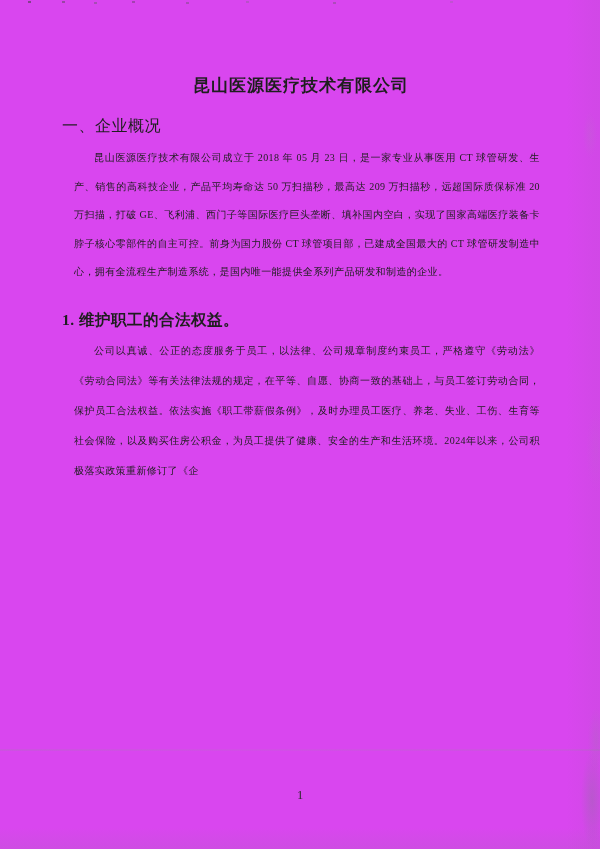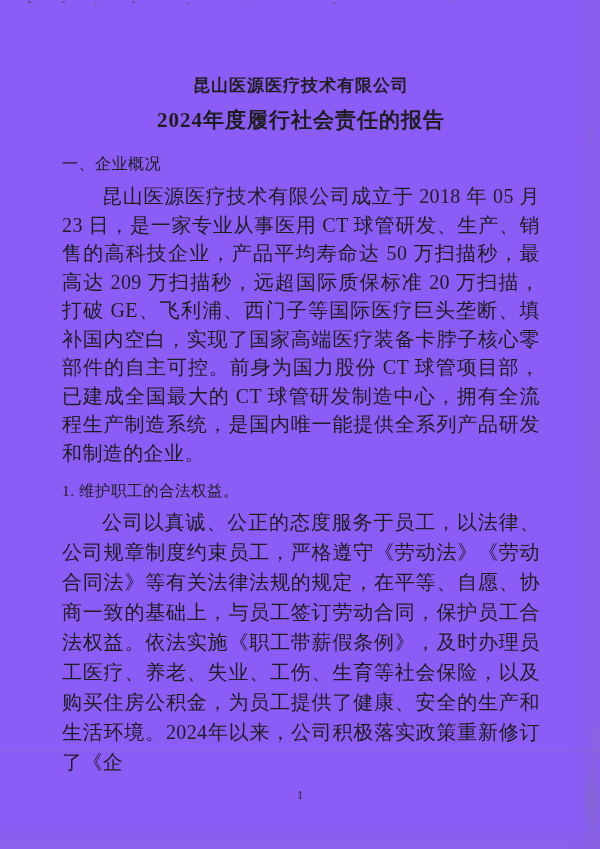--- a/index.html
+++ b/index.html
@@ -5,21 +5,21 @@
   html, body {
     margin: 0;
     padding: 0;
     background: #e9e9e9;
   }
   .page {
     position: relative;
     width: 600px;
     height: 849px;
     margin: 0 auto;
-    background: #8b5cf6;
+    background: #d946ef;
     overflow: hidden;
     font-family: "Liberation Serif", "DejaVu Serif", serif;
     color: #1e1e1e;
   }
   .content {
     position: relative;
     padding: 0 60px 0 62px;
   }
   h1.company-title {
     margin: 76px 0 0 0;
@@ -41,29 +41,29 @@
     margin: 19px 0 0 0;
     font-size: 16px;
     line-height: 22px;
     font-weight: normal;
     letter-spacing: 0.5px;
   }
   h3.section-heading.second {
     margin-top: 6px;
   }
   h4.sub-heading {
-    margin: 13px 0 0 0;
+    margin: 22px 0 0 0;
     font-size: 15.5px;
     line-height: 21px;
-    font-weight: normal;
+    font-weight: bold;
     letter-spacing: 0.5px;
   }
   p.body {
-    margin: 6px 0 0 0;
-    font-size: 20px;
+    margin: 6px 0 0 12px;
+    font-size: 10px;
     letter-spacing: 0.4px;
     text-align: justify;
     text-indent: 2em;
     word-break: break-all;
   }
   p.body.s1 { line-height: 28.5px; margin-top: 7px; }
   p.body.s1 + p.body.s1 { margin-top: 0; }
   p.body.s2 { line-height: 30px; }
   .page-number {
     position: absolute;
@@ -130,21 +130,20 @@
 </style>
 </head>
 <body>
 
 <div class="page">
   <div class="scan-specks"></div>
 
   <div class="content">
     <h1 class="company-title">昆山医源医疗技术有限公司</h1>
 
-    <h2 class="report-title">2024年度履行社会责任的报告</h2>
 
     <h3 class="section-heading">一、企业概况</h3>
 
     <p class="body s1">昆山医源医疗技术有限公司成立于 2018 年 05 月 23 日，是一家专业从事医用 CT 球管研发、生产、销售的高科技企业，产品平均寿命达 50 万扫描秒，最高达 209 万扫描秒，远超国际质保标准 20 万扫描，打破 GE、飞利浦、西门子等国际医疗巨头垄断、填补国内空白，实现了国家高端医疗装备卡脖子核心零部件的自主可控。前身为国力股份 CT 球管项目部，已建成全国最大的 CT 球管研发制造中心，拥有全流程生产制造系统，是国内唯一能提供全系列产品研发和制造的企业。</p>
 
 
 
     <h4 class="sub-heading">1. 维护职工的合法权益。</h4>
 
     <p class="body s2">公司以真诚、公正的态度服务于员工，以法律、公司规章制度约束员工，严格遵守《劳动法》《劳动合同法》等有关法律法规的规定，在平等、自愿、协商一致的基础上，与员工签订劳动合同，保护员工合法权益。依法实施《职工带薪假条例》，及时办理员工医疗、养老、失业、工伤、生育等社会保险，以及购买住房公积金，为员工提供了健康、安全的生产和生活环境。2024年以来，公司积极落实政策重新修订了《企</p>

